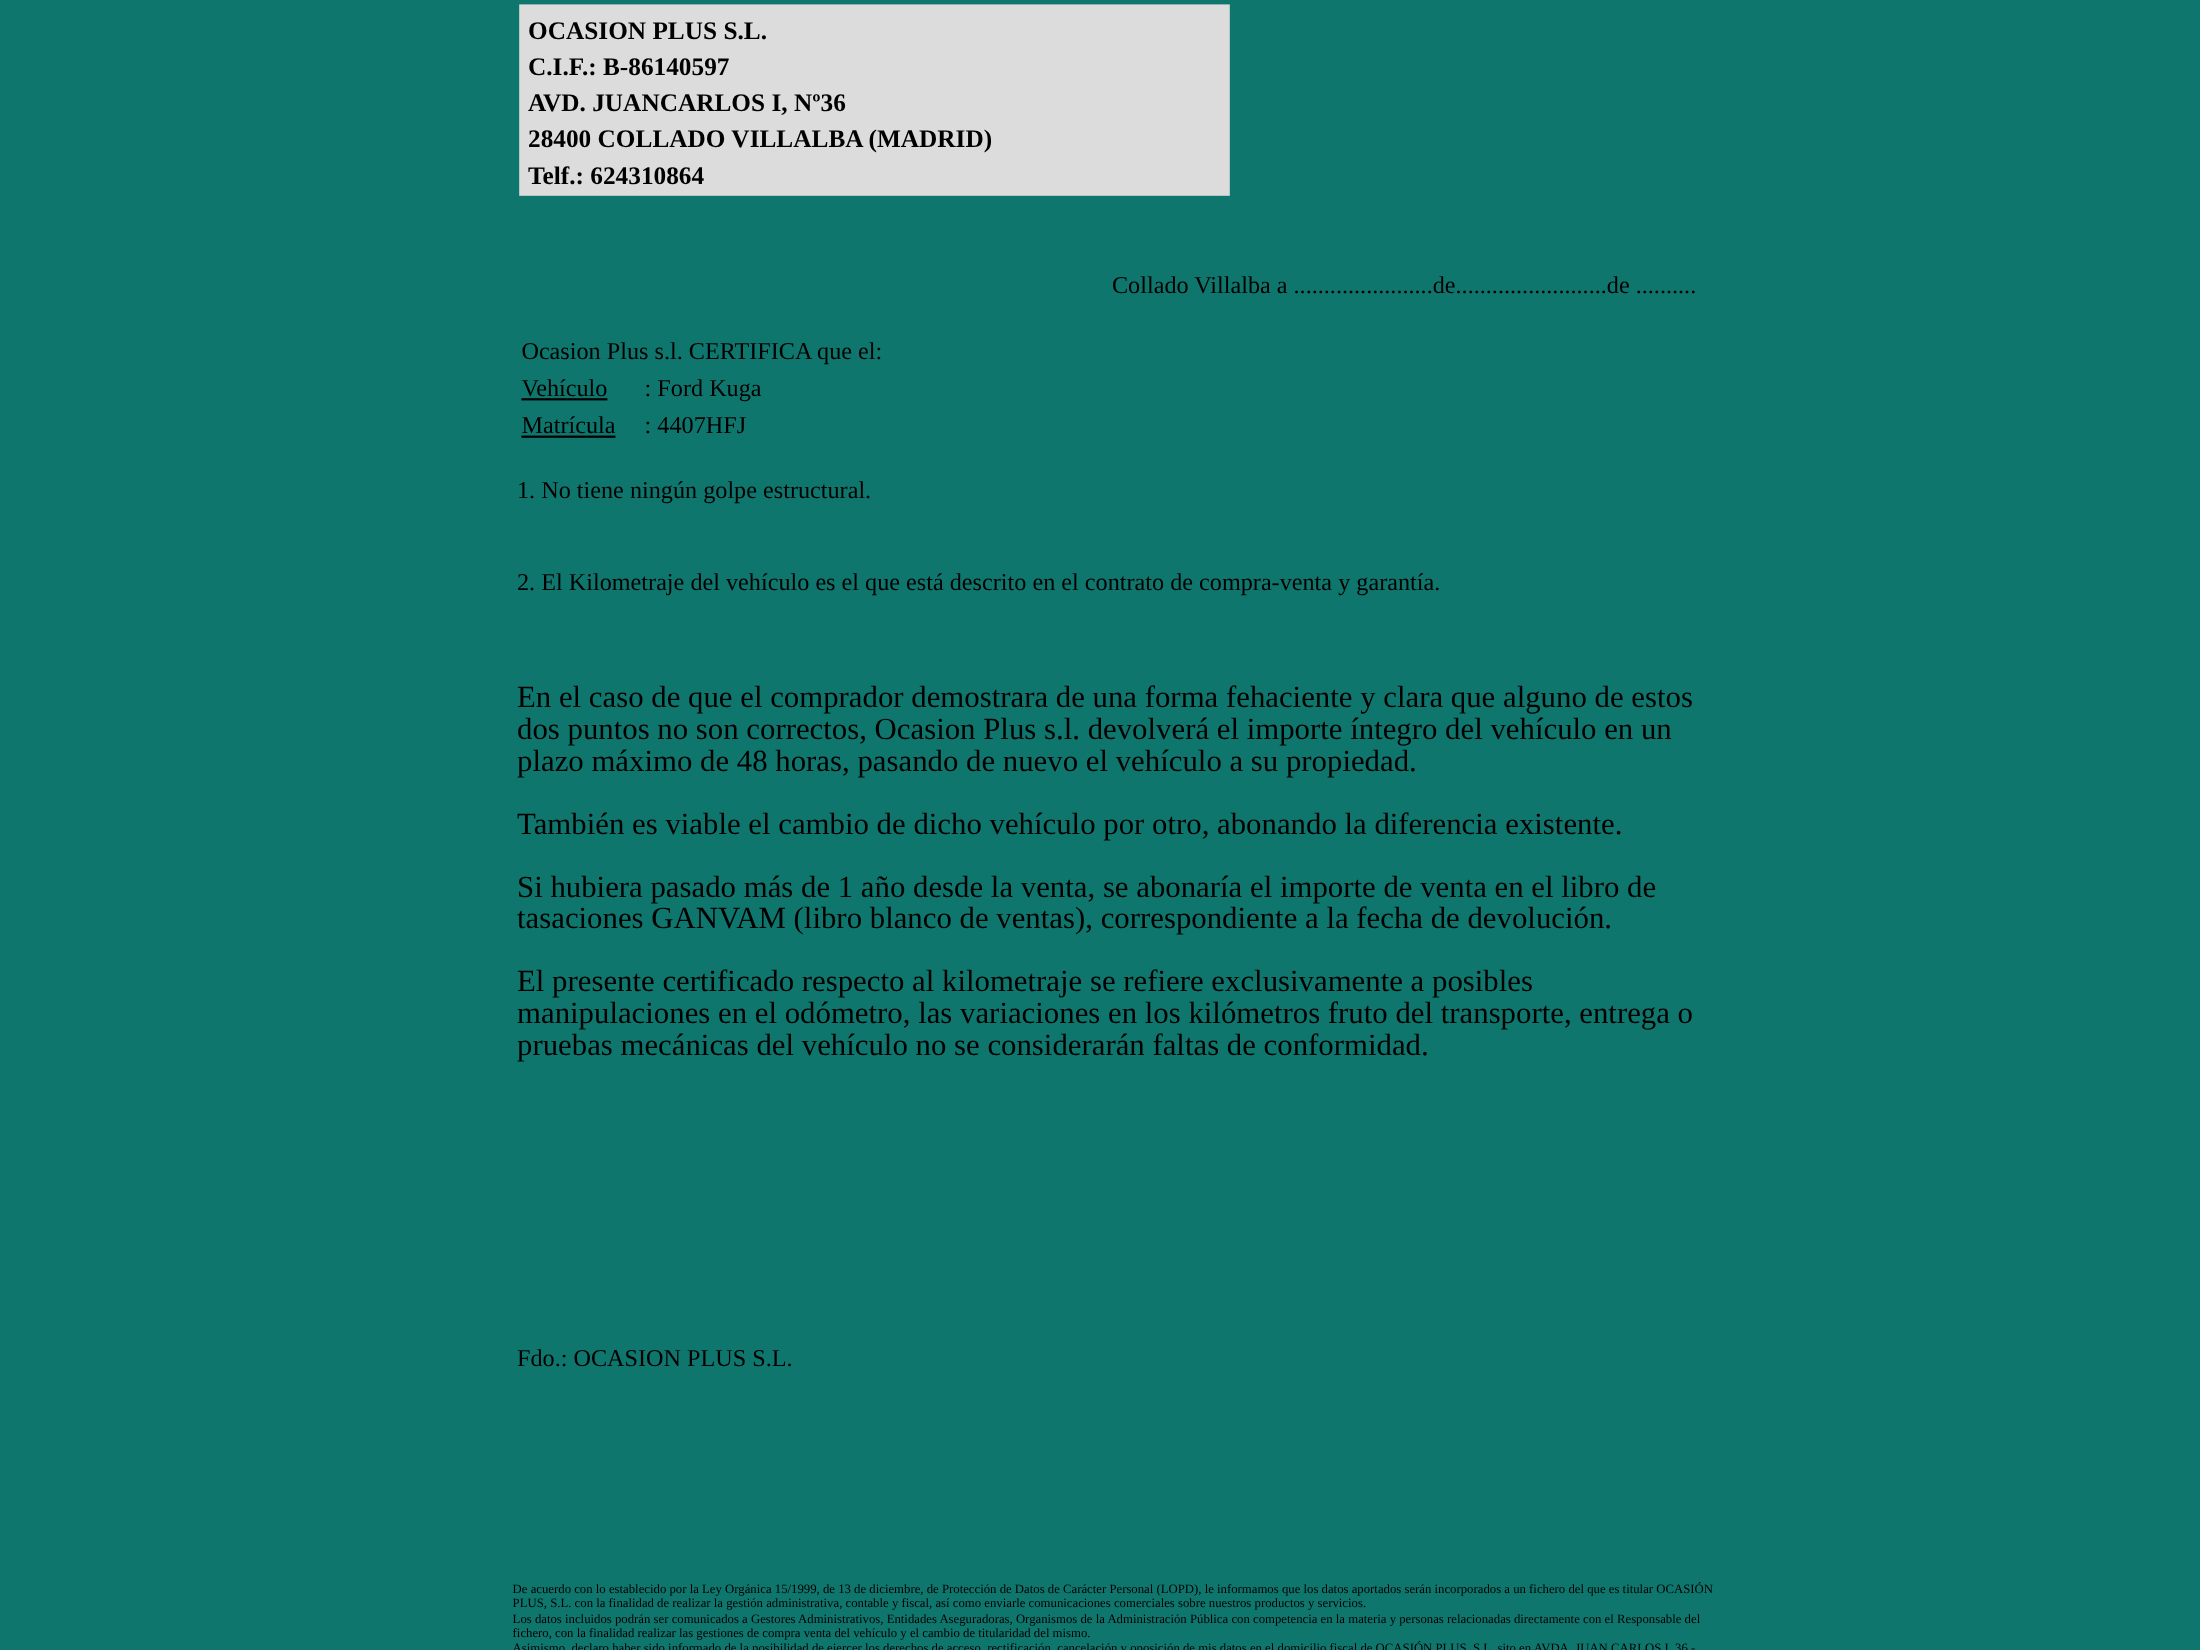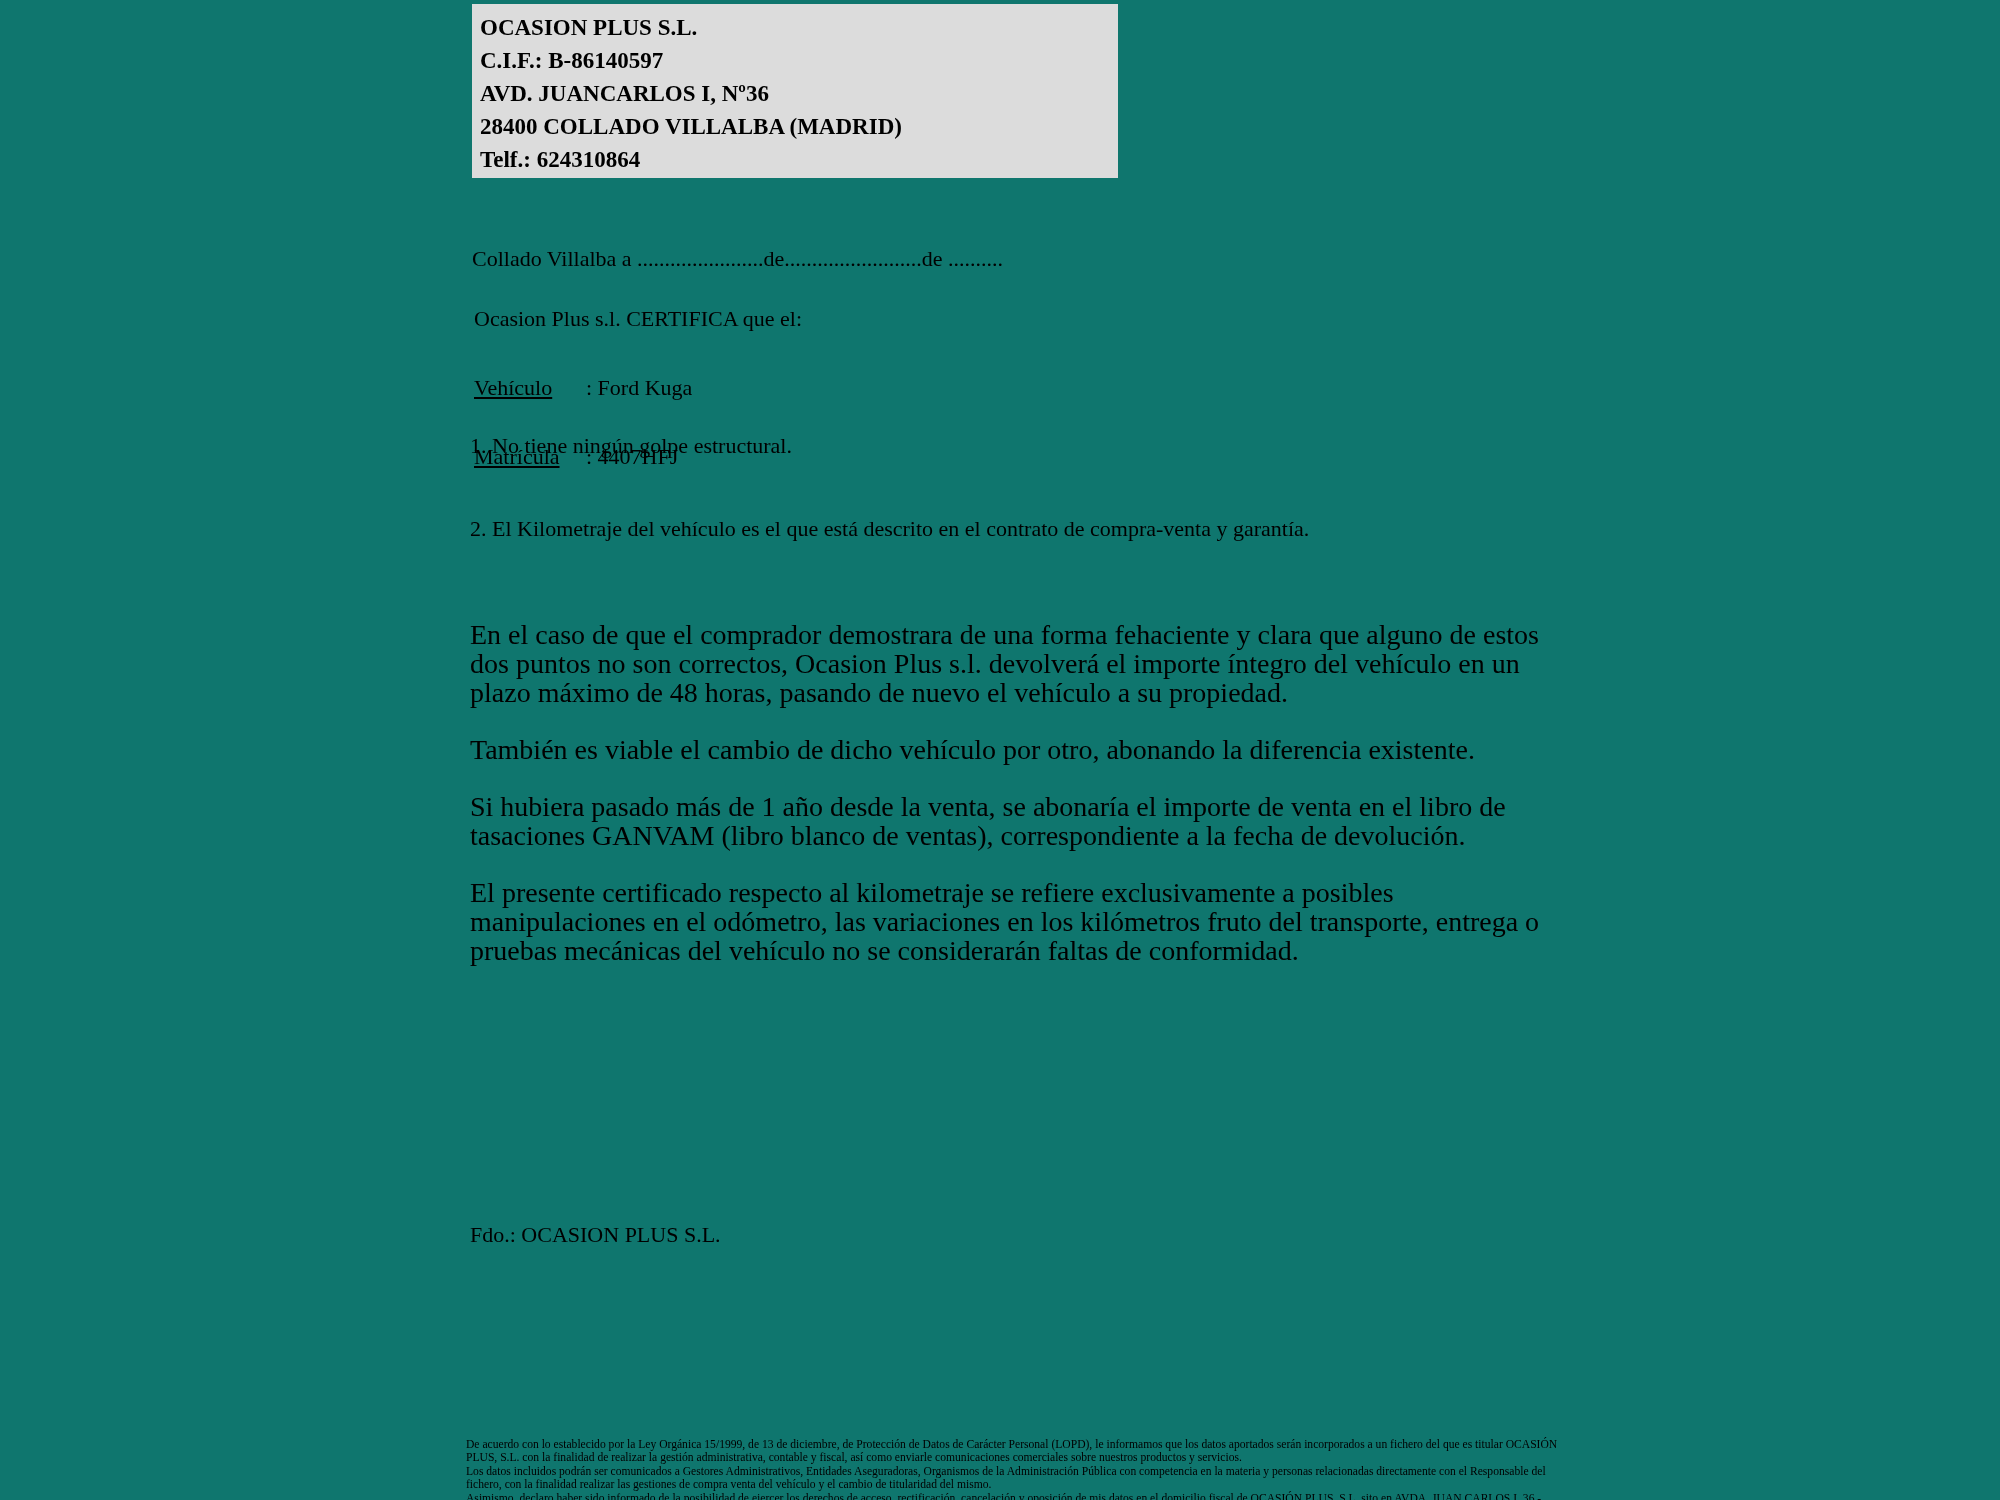--- a/index.html
+++ b/index.html
@@ -23,31 +23,31 @@
     background: #dcdcdc;
     padding: 7px 0 0 8px;
     font-weight: bold;
     font-size: 23px;
     line-height: 33px;
   }
   .date-line {
     position: absolute;
     left: 472px; top: 246px;
     width: 1070px;
-    text-align: left;
+    text-align: right;
     font-size: 22px;
     white-space: nowrap;
   }
   .certifica {
     position: absolute;
     left: 474px; top: 302px;
     font-size: 22px;
     line-height: 34px;
   }
-  .kv-label { display: inline-block; width: 112px; margin-top: 35px; }
+  .kv-label { display: inline-block; width: 112px; }
   .kv-label u { text-decoration: underline; }
   .point-1 {
     position: absolute;
     left: 470px; top: 433px;
     font-size: 22px;
     white-space: nowrap;
   }
   .point-2 {
     position: absolute;
     left: 470px; top: 516px;

